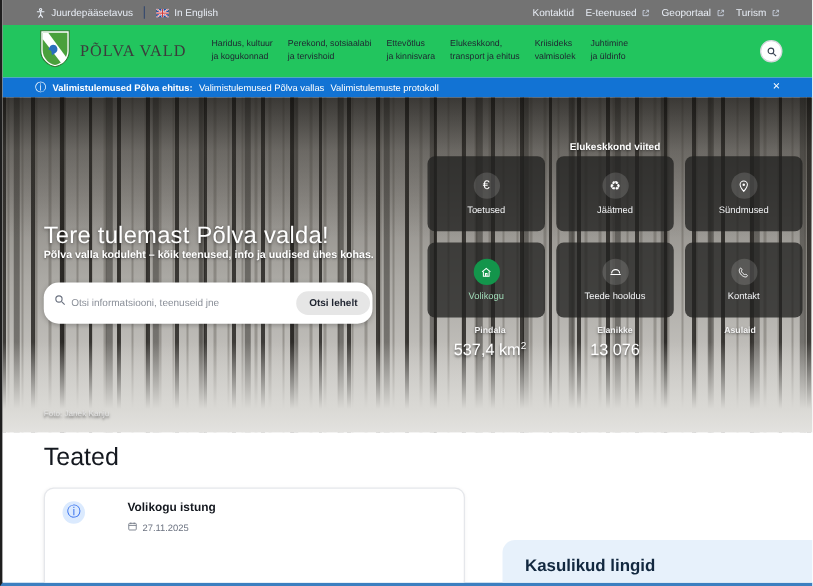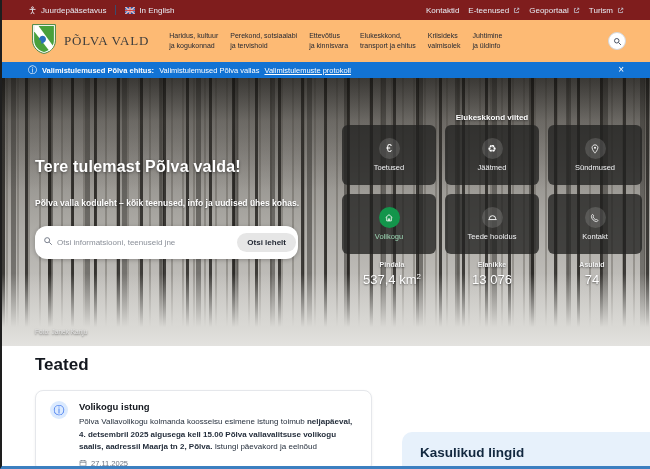--- a/index.html
+++ b/index.html
@@ -2,55 +2,55 @@
 <html><head>
 <meta charset="utf-8">
 <style>
   * { margin:0; padding:0; box-sizing:border-box; }
   html,body { width:650px; height:469px; }
   body { font-family:"Liberation Sans", sans-serif; background:#fff; }
   .page { position:relative; width:650px; height:469px; overflow:hidden;
           border-left:2px solid #1e1e1e; border-bottom:3px solid #3c7fc0; background:#fff; }
 
   
-  .topbar { height:20px; background:#7f1d1d; color:#e8edf5; display:flex; align-items:center;
+  .topbar { height:20px; background:#737373; color:#e8edf5; display:flex; align-items:center;
             justify-content:space-between; padding:0 26px; font-size:8px; }
   .tb-left, .tb-right { display:flex; align-items:center; gap:9px; }
   .tb-item { display:flex; align-items:center; gap:4px; cursor:pointer; }
   .tb-divider { width:1px; height:10px; background:#3a4c6e; display:inline-block; }
   .tb-item svg { display:block; }
 
   
-  .header { height:42px; background:#fdba74; display:flex; align-items:center; padding:0 24px 0 30px; }
+  .header { height:42px; background:#22c55e; display:flex; align-items:center; padding:0 24px 0 30px; }
   .brand { display:flex; align-items:center; gap:8px; margin-right:20px; flex:0 0 auto; }
   .brand-name { font-family:"Liberation Serif", serif; font-size:13px; letter-spacing:0.8px; color:#3c3c3c; }
   .nav { display:flex; gap:12px; align-items:center; }
   .nav-item { font-size:7px; line-height:1.5; color:#1f2430; white-space:pre-line; cursor:pointer; }
   .search-btn { margin-left:auto; width:18px; height:18px; border-radius:50%; border:1px solid #d4d7dc;
                 background:#fff; display:flex; align-items:center; justify-content:center; cursor:pointer; }
 
   
   .banner { height:16px; background:#1273d4; color:#fff; display:flex; align-items:center;
             gap:5px; padding:0 26px; font-size:7.5px; }
   .banner-icon { font-size:9px; line-height:1; }
   .banner-title { font-weight:bold; }
-  .banner-link { text-decoration:underline; cursor:pointer; }
+  .banner-link { cursor:pointer; }
   .banner-close { margin-left:auto; font-size:10px; cursor:pointer; line-height:1; }
 
   
   .hero { position:relative; height:268px; color:#fff; overflow:hidden;
     background:
       linear-gradient(180deg, rgba(16,15,13,0.55) 0%, rgba(55,53,49,0.28) 16%, rgba(120,118,112,0) 42%),
       linear-gradient(0deg, #e3e2df 0%, #dad9d5 7%, rgba(215,214,210,0.65) 14%, rgba(200,199,195,0) 27%),
       repeating-linear-gradient(90deg, rgba(26,24,21,0.78) 0 3px, rgba(0,0,0,0) 3px 23px),
       repeating-linear-gradient(90deg, rgba(44,42,38,0.5) 0 5px, rgba(0,0,0,0) 5px 37px),
       repeating-linear-gradient(90deg, rgba(74,70,63,0.32) 0 2px, rgba(0,0,0,0) 2px 11px),
       linear-gradient(180deg, #6e6b66 0%, #8f8c87 30%, #acaaa5 55%, #c4c2be 80%, #d8d7d3 100%);
     background-position: 0 0, 0 0, 0 0, 9px 0, 4px 0, 0 0; }
-  .hero-title { position:absolute; left:33px; top:80px; font-size:16px; font-weight:bold; letter-spacing:0.2px;
+  .hero-title { position:absolute; left:33px; top:100px; font-size:19px; font-weight:normal; letter-spacing:0.2px;
                 text-shadow:0 1px 3px rgba(0,0,0,0.45); }
   .hero-subtitle { position:absolute; left:33px; top:120px; font-size:8.5px; font-weight:bold;
                    text-shadow:0 1px 2px rgba(0,0,0,0.5); }
   .hero-search { position:absolute; left:33px; top:148px; width:263px; height:33px; background:#fff;
                  border-radius:12px; display:flex; align-items:center; overflow:hidden;
                  box-shadow:0 1px 4px rgba(0,0,0,0.25); }
   .hero-search .mag { position:absolute; left:8px; top:6px; color:#6b7280; }
   .hero-search input { flex:1; height:100%; border:0; outline:none; padding:0 4px 0 22px; font-size:8px;
                        color:#333; font-family:"Liberation Sans",sans-serif; background:transparent; }
   .hero-search input::placeholder { color:#8a8f98; }
@@ -74,27 +74,27 @@
   .stat { flex:1; text-align:center; }
   .stat-label { font-size:7px; color:#f1f1f1; margin-bottom:4px; font-weight:bold;
                 text-shadow:0 1px 2px rgba(0,0,0,0.5); }
   .stat-value { font-size:13px; color:#fff; text-shadow:0 1px 2px rgba(0,0,0,0.5); }
   .stat-value sup { font-size:8px; }
   .photo-credit { position:absolute; left:33px; bottom:11px; font-size:6.5px; color:#e3e3e3;
                   text-shadow:0 1px 2px rgba(0,0,0,0.6); }
 
   
   .section { position:relative; height:123px; background:#fff; }
-  .section-heading { position:absolute; left:33px; top:9px; font-size:17px; font-weight:bold; color:#14181f; }
+  .section-heading { position:absolute; left:33px; top:9px; font-size:20px; font-weight:normal; color:#14181f; }
   .notice-card { position:absolute; left:33px; top:44px; width:337px; height:82px; background:#fff;
                  border:1px solid #e5e7eb; border-radius:8px; box-shadow:0 1px 3px rgba(0,0,0,0.06);
                  padding:10px 14px; display:flex; gap:11px; overflow:hidden; }
   .notice-icon { flex:0 0 auto; width:18px; height:18px; border-radius:50%; background:#dbeafe;
                  color:#2563eb; font-size:11px; line-height:18px; text-align:center; }
-  .notice-body { flex:1; }
+  .notice-body { flex:1;margin-left:23px; }
   .notice-title { font-size:9.5px; font-weight:bold; color:#14181f; margin-bottom:4px; }
   .notice-text { font-size:8px; line-height:1.58; color:#1f2937; }
   .notice-text .bold { font-weight:bold; }
   .notice-date { margin-top:5px; display:flex; align-items:center; gap:4px; color:#6b7280; font-size:7.5px; }
 
   .useful-panel { position:absolute; left:400px; top:86px; width:250px; height:40px; background:#e7f1fb;
                   border-top-left-radius:10px; padding:13px 0 0 18px; }
   .useful-heading { font-size:13.5px; font-weight:bold; color:#12283f; }
 </style>
 </head>
@@ -275,35 +275,33 @@
       <div class="stat">
         <div class="stat-label">Pindala</div>
         <div class="stat-value"><span>537,4 km</span><sup>2</sup></div>
       </div>
       <div class="stat">
         <div class="stat-label">Elanikke</div>
         <div class="stat-value"><span>13 076</span><sup></sup></div>
       </div>
       <div class="stat">
         <div class="stat-label">Asulaid</div>
-        <div class="stat-value"><span>74</span><sup></sup></div>
       </div>
     </div>
 
     <div class="photo-credit">Foto: Janek Kanju</div>
   </div>
 
   <div class="section">
     <h2 class="section-heading">Teated</h2>
 
     <div class="notice-card">
       <span class="notice-icon">ⓘ</span>
       <div class="notice-body">
         <div class="notice-title">Volikogu istung</div>
-        <div class="notice-text"><span>Põlva Vallavolikogu kolmanda koosseisu esimene istung toimub </span><span class="bold">neljapäeval, 4. detsembril 2025 algusega kell 15.00 Põlva vallavalitsuse volikogu saalis, aadressil Maarja tn 2, Põlva.</span><span> Istungi päevakord ja eelnõud</span></div>
         <div class="notice-date">
           <span>
             <svg width="8" height="8" viewBox="0 0 24 24" fill="none" stroke="#6b7280" stroke-width="2">
               <rect x="3" y="5" width="18" height="16" rx="2"></rect>
                 <line x1="3" y1="10" x2="21" y2="10"></line>
               <line x1="8" y1="3" x2="8" y2="7"></line>
                 <line x1="16" y1="3" x2="16" y2="7"></line>
             </svg>
           </span>
           <span>27.11.2025</span>

